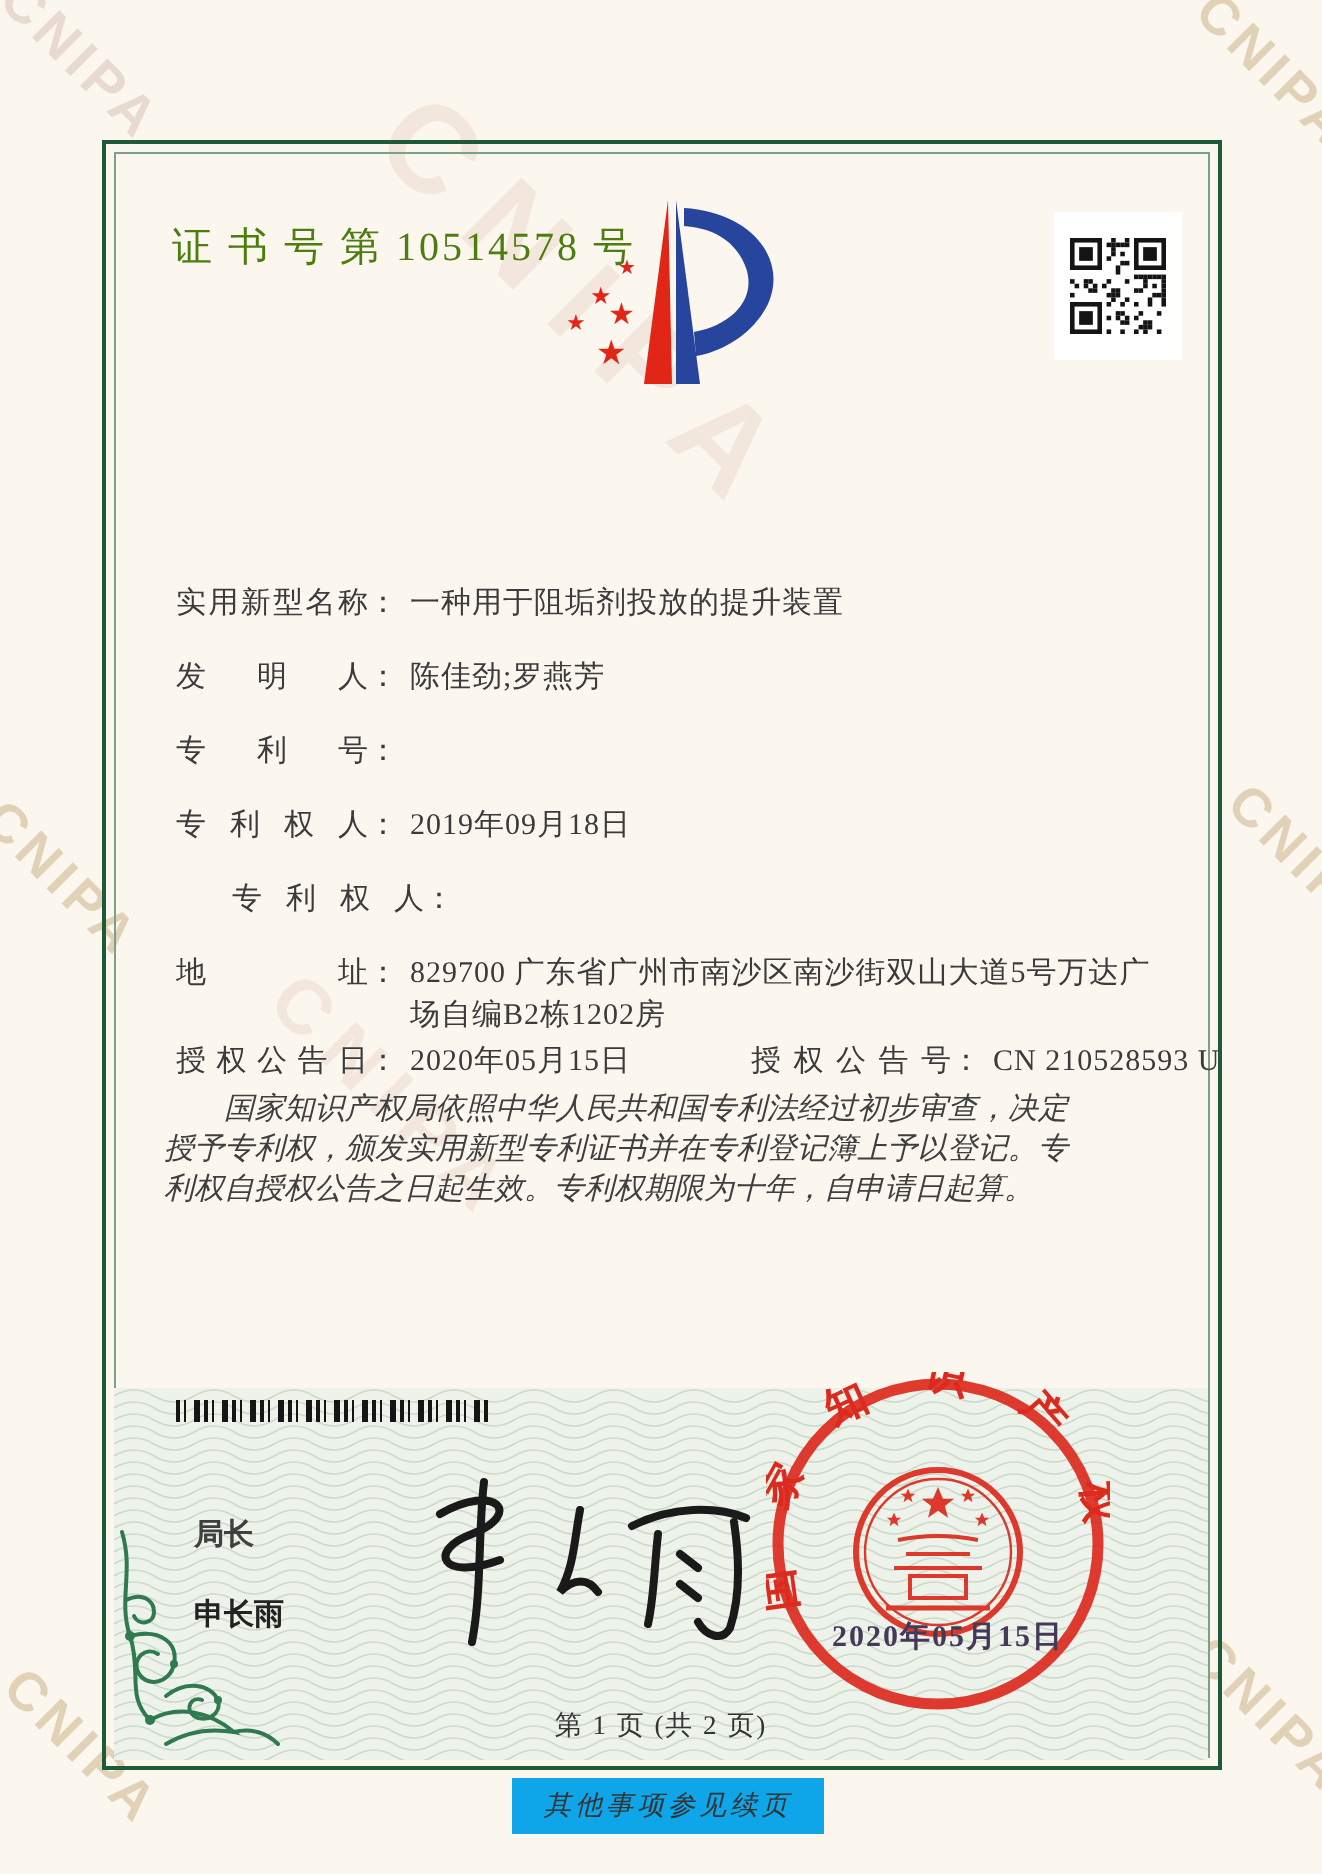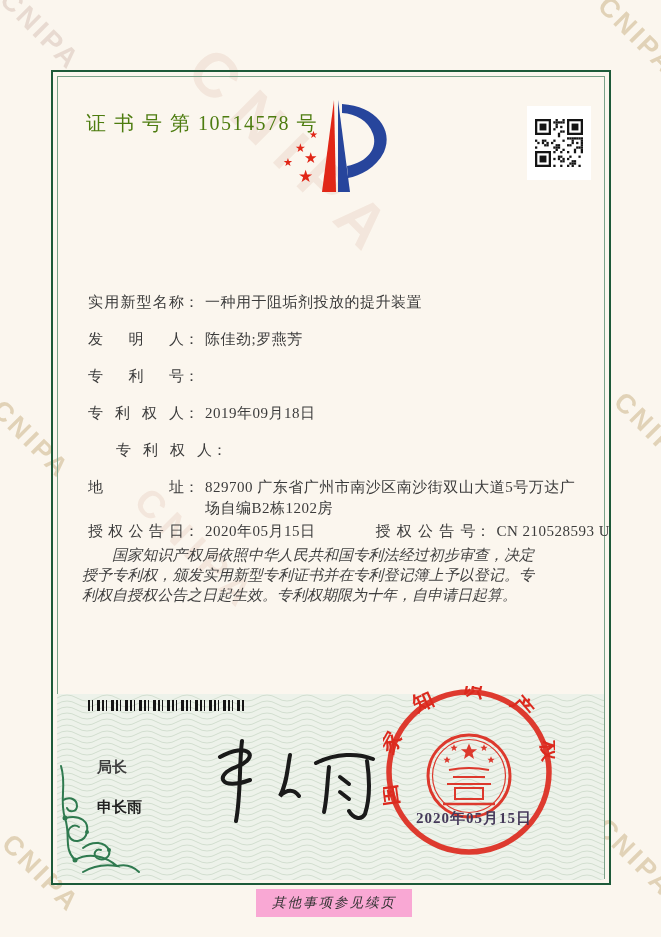--- a/index.html
+++ b/index.html
@@ -35,21 +35,21 @@
                   font-weight:600;font-size:15px;color:#404040;}
   .director-name{position:absolute;left:97px;top:786px;font-family:"Liberation Sans","DejaVu Sans",sans-serif;
                  font-weight:600;font-size:15px;color:#222;margin-top:12px;}
   .signature{position:absolute;left:190px;top:733px;}
   .seal{position:absolute;left:383px;top:686px;width:172px;height:172px;}
   .seal-date{position:absolute;left:398px;top:809px;width:152px;text-align:center;font-size:15px;
              letter-spacing:1px;color:#45395a;font-weight:bold;}
   .ornament{position:absolute;left:53px;top:760px;}
   .page-footer{position:absolute;left:0;top:854px;width:661px;text-align:center;font-size:13.5px;
                letter-spacing:1px;color:#333;}
-  .footer-tab{position:absolute;left:256px;top:889px;background:#f9a8d4;padding:5px 16px;
+  .footer-tab{position:absolute;left:256px;top:889px;background:#0ea5e9;padding:5px 16px;
               font-size:13.5px;font-style:italic;letter-spacing:2px;color:#333;}
 </style>
 </head>
 <body>
 
 <div class="page">
 
   <span class="wm wm-corner" style="left:-10px;top:14px;">CNIPA</span>
   <span class="wm wm-edge" style="left:588px;top:20px;">CNIPA</span>
   <span class="wm wm-edge" style="left:-18px;top:424px;">CNIPA</span>
@@ -307,16 +307,17 @@
       <path d="M64 106 C72 104 80 106 86 112"></path>
     </g>
     <g fill="#2f7a4f">
       <circle cx="12" cy="58" r="2.5"></circle>
         <circle cx="22" cy="100" r="2.5"></circle>
       <circle cx="34" cy="72" r="2"></circle>
         <circle cx="56" cy="90" r="2"></circle>
     </g>
   </svg>
 
+  <div class="page-footer">第 1 页 (共 2 页)</div>
 
   <div class="footer-tab">其他事项参见续页</div>
 
 </div>
 
 </body></html>

